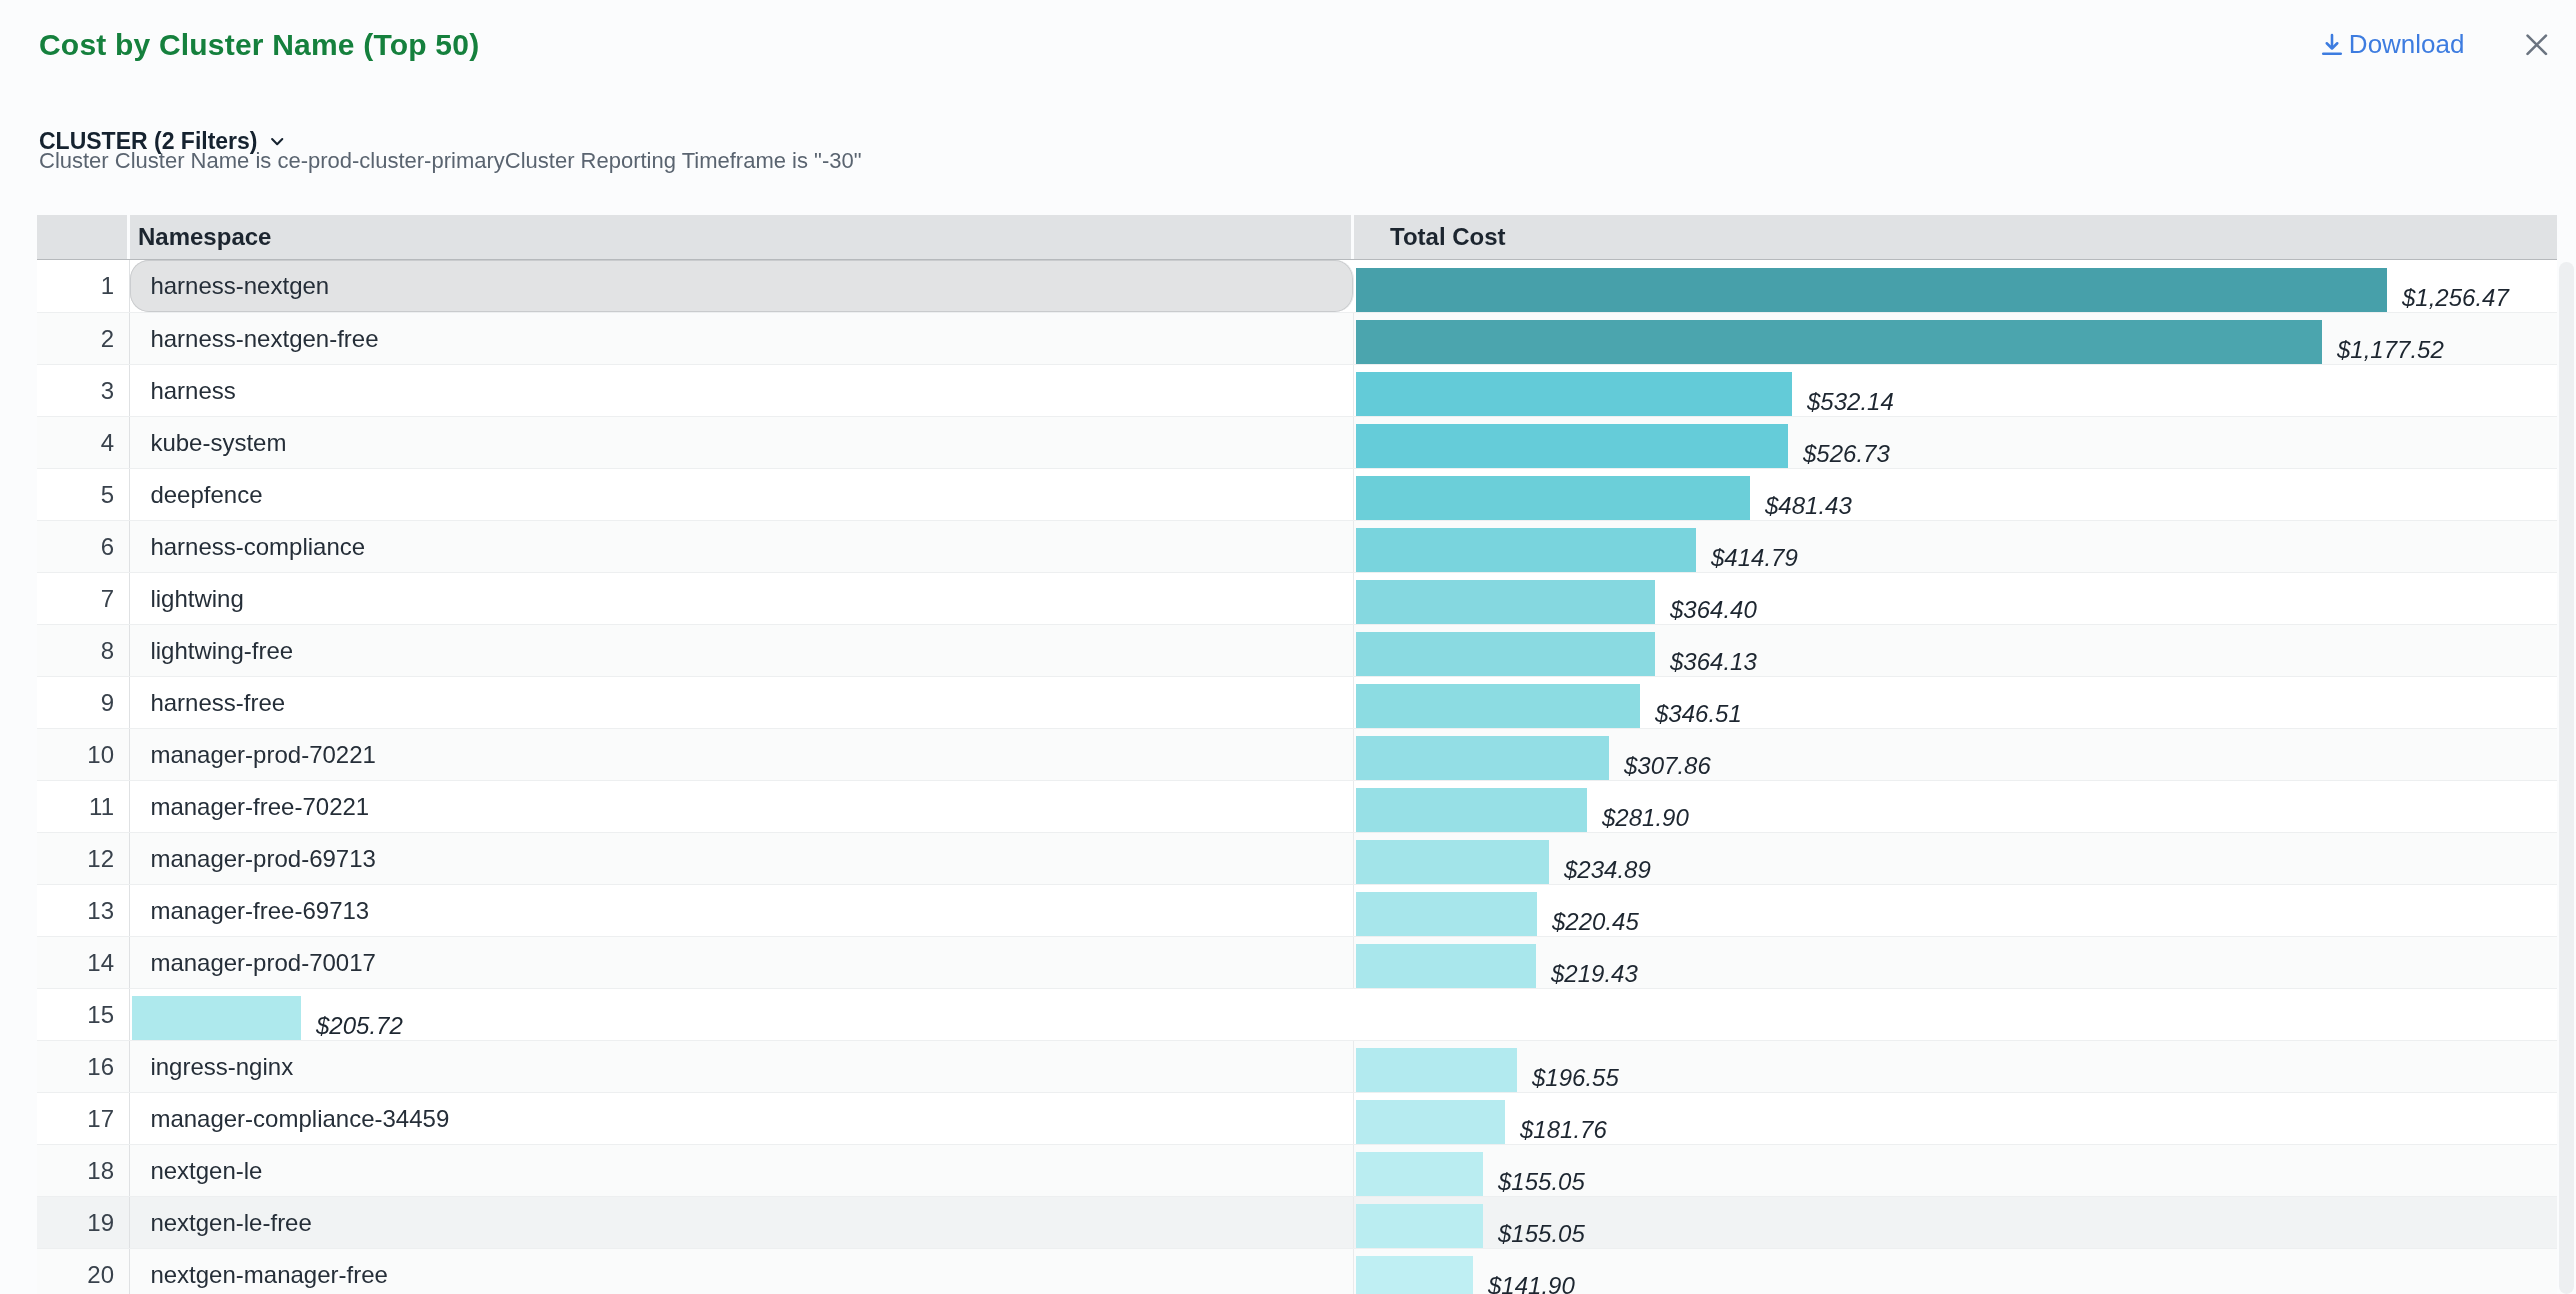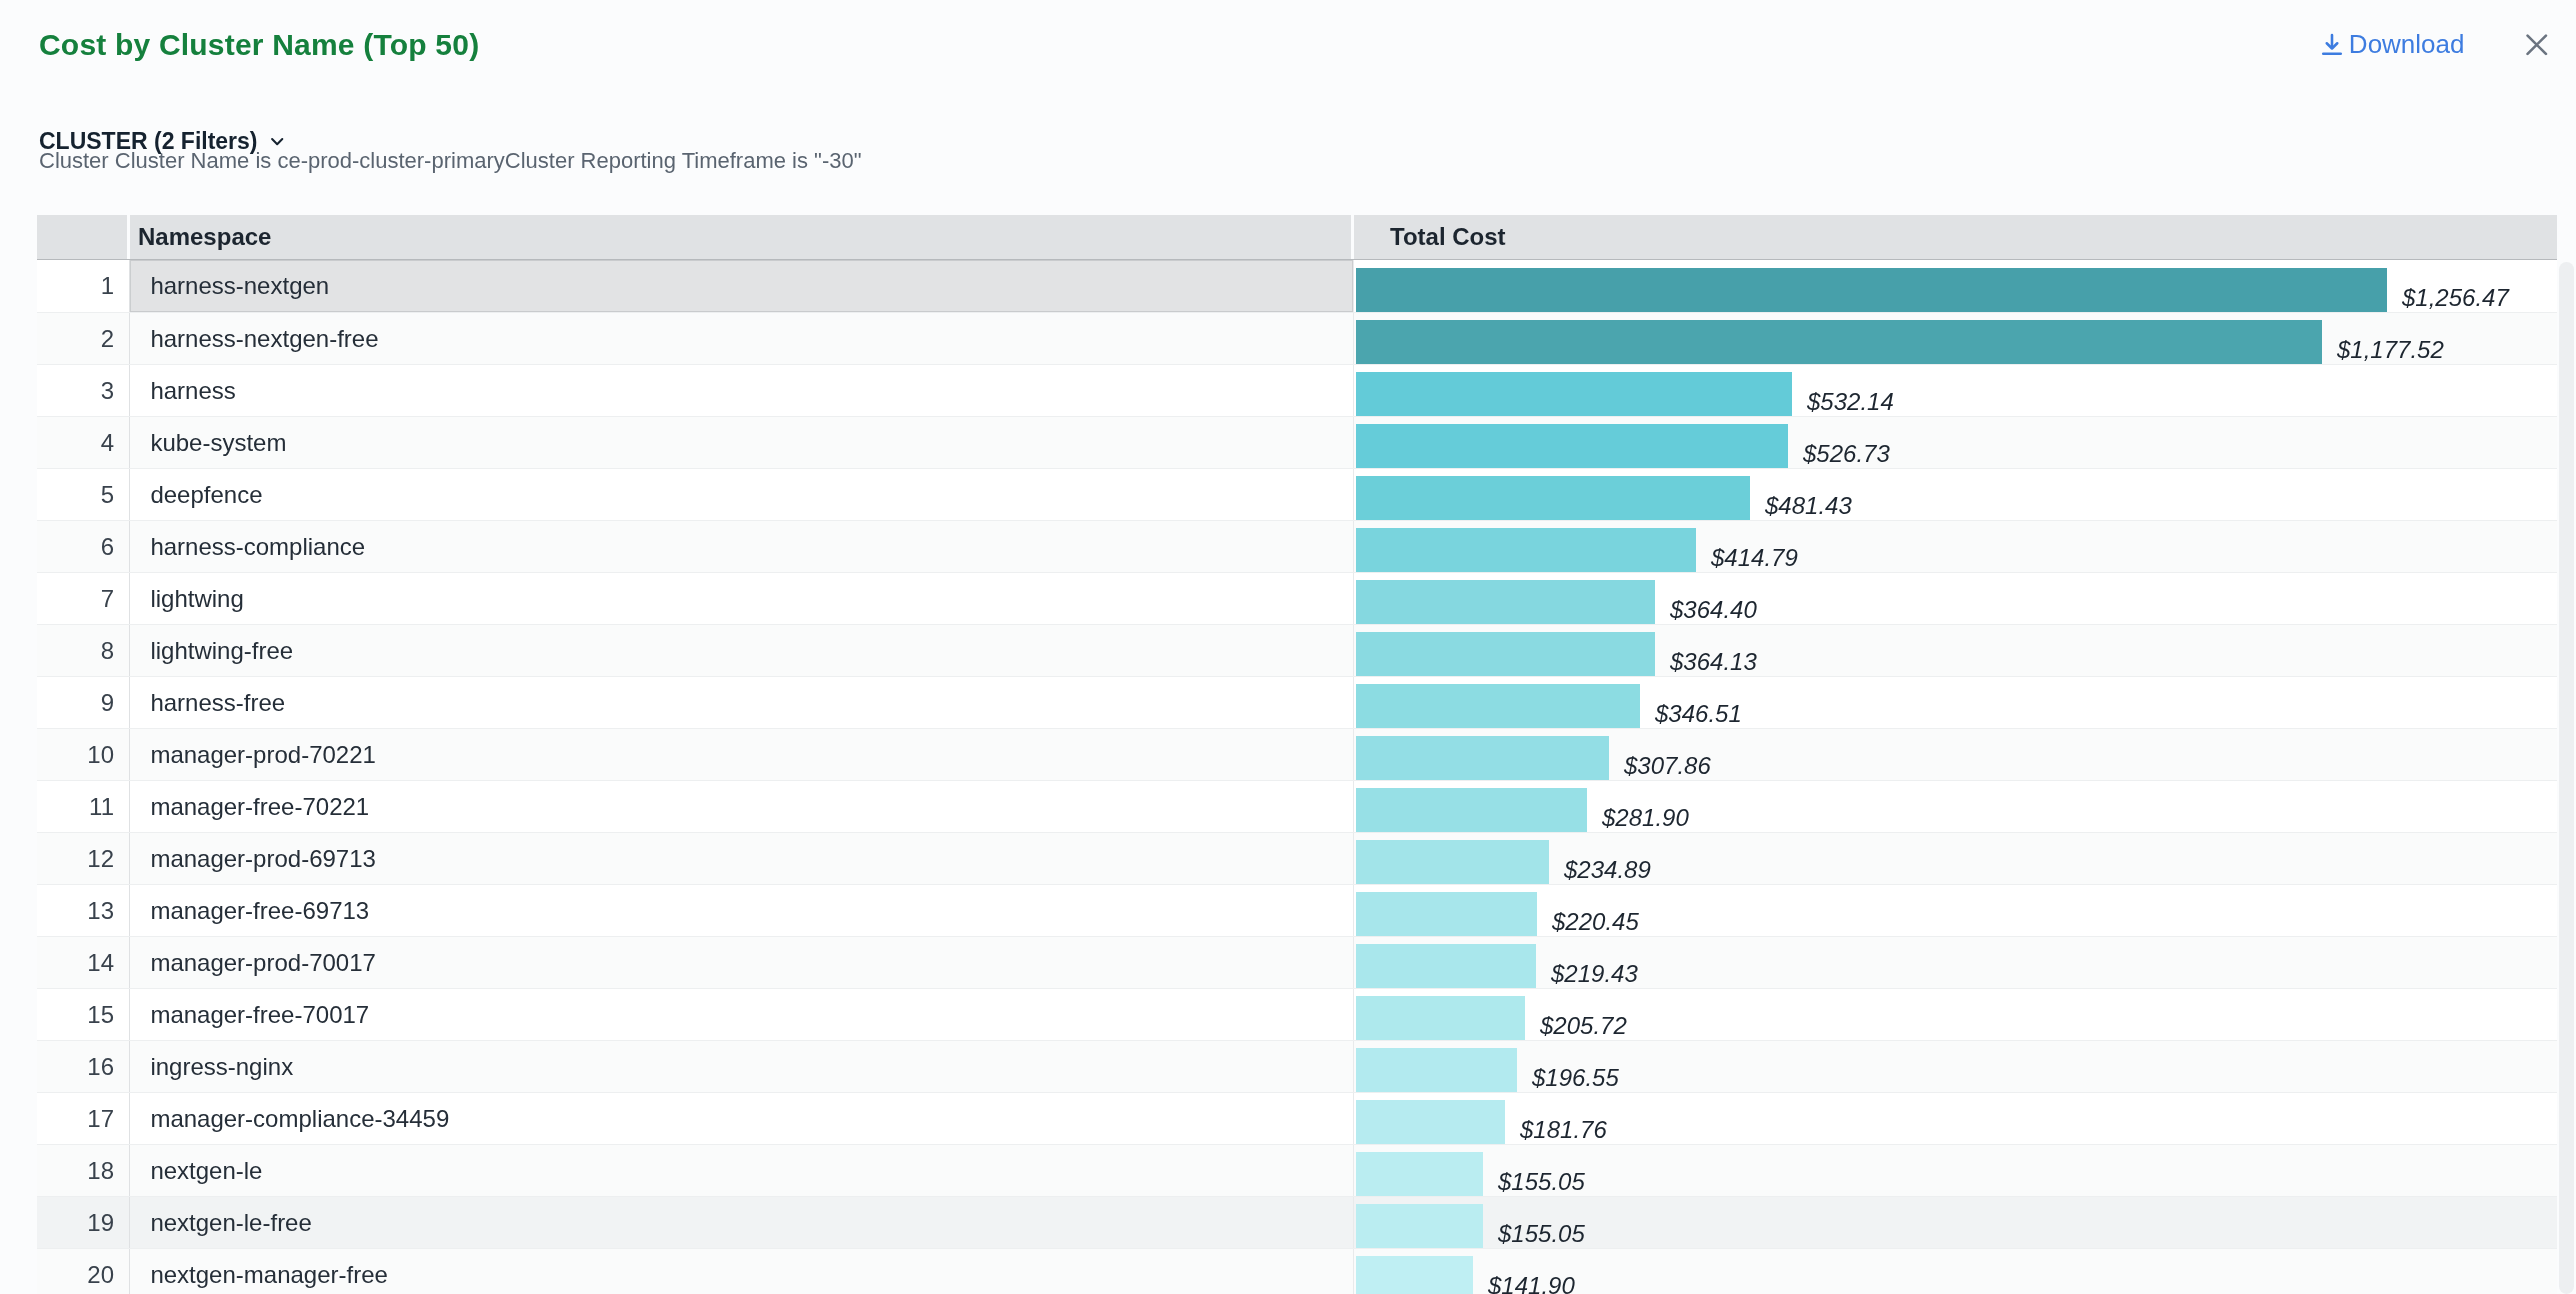--- a/index.html
+++ b/index.html
@@ -71,20 +71,21 @@
   }
   .c-name {
     display:flex; align-items:center; padding-left:20.4px;
     font-size:24px; color:#252e38;
     border-right:0.9px solid #e8eaeb;
     cursor:pointer;
   }
   .c-name.selected {
     background:#e2e3e4;
     box-shadow:inset 0 0 0 0.9px #c9cbcd;
+    border-radius:19px;
   }
   .c-cost { display:flex; align-items:flex-end; padding-left:2px;font-style:italic; }
   .bar { height:44px; flex:none; }
   .bar-label {
     margin-left:15px; font-size:24px; color:#1d2630; white-space:nowrap;
   }
 
   .v-scroll-track {
     position:absolute; right:1.9px; top:262px; bottom:0; width:15px;
     background:#edeff1; border-radius:7.4px;
@@ -260,21 +261,20 @@
     <div class="c-num">14</div>
     <div class="c-name">manager-prod-70017</div>
     <div class="c-cost">
       <div class="bar" style="width: 180px; background: rgb(169, 231, 236);"></div>
       <div class="bar-label">$219.43</div>
     </div>
   </div>
 
   <div class="t-row">
     <div class="c-num">15</div>
-    <div class="c-name">manager-free-70017</div>
     <div class="c-cost">
       <div class="bar" style="width: 169px; background: rgb(174, 233, 237);"></div>
       <div class="bar-label">$205.72</div>
     </div>
   </div>
 
   <div class="t-row zebra">
     <div class="c-num">16</div>
     <div class="c-name">ingress-nginx</div>
     <div class="c-cost">

